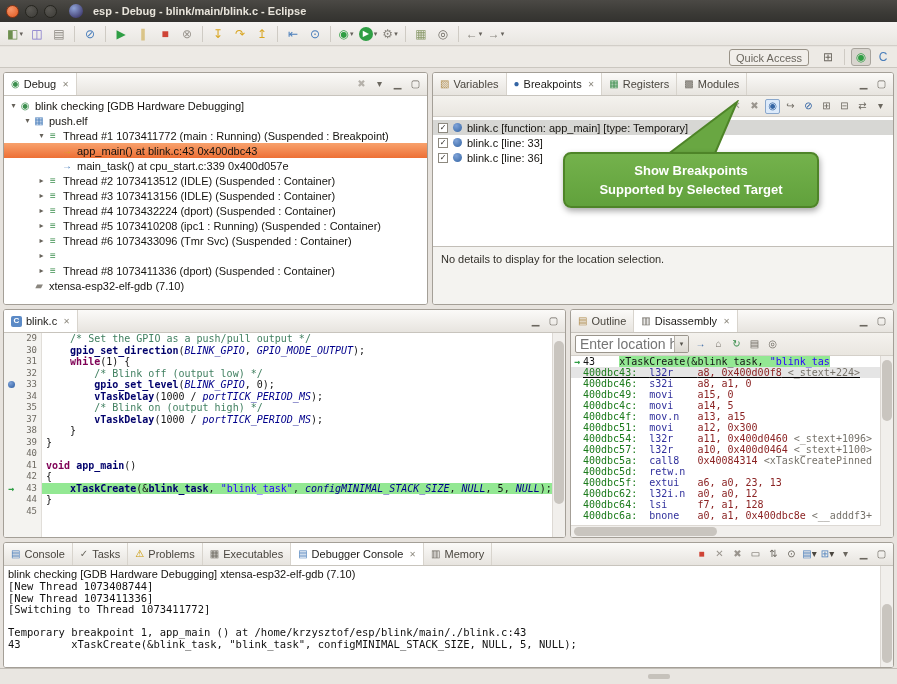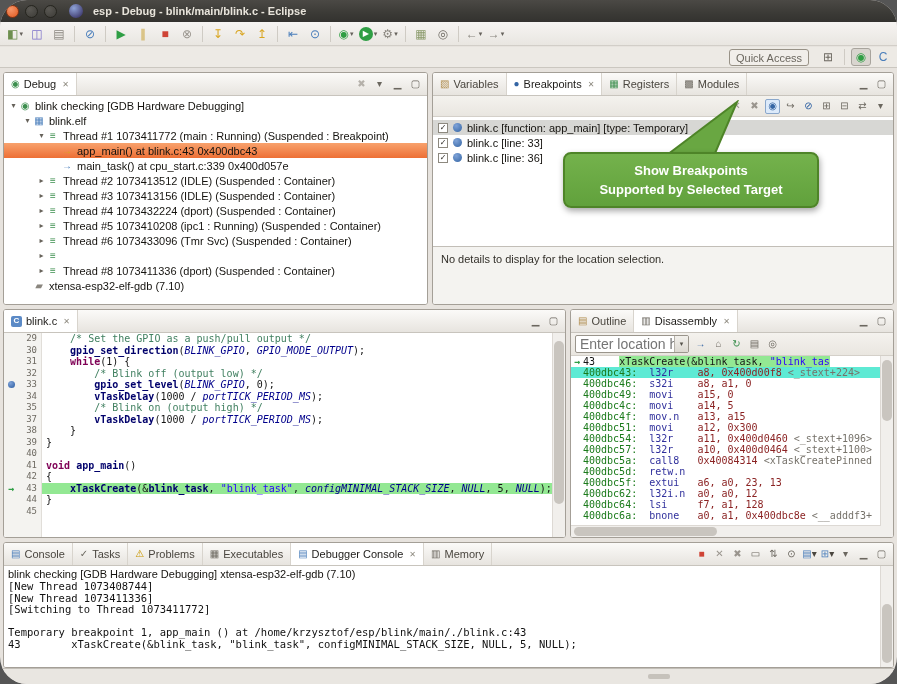--- a/index.html
+++ b/index.html
@@ -1,16 +1,16 @@
 <!DOCTYPE html>
 <html><head>
 <meta charset="utf-8">
 <style>
   html,body{margin:0;padding:0;background:#555;}
-  .screen{position:relative;width:897px;height:684px;background:#e7e3de;font-family:"Liberation Sans",sans-serif;overflow:hidden;border-radius:27px;-webkit-font-smoothing:antialiased;}
+  .screen{position:relative;width:897px;height:684px;background:#e7e3de;font-family:"Liberation Sans",sans-serif;overflow:hidden;-webkit-font-smoothing:antialiased;}
   
   .titlebar{position:absolute;left:0;top:0;width:897px;height:22px;background:linear-gradient(#4b4945,#3b3a36 60%,#33322f);display:flex;align-items:center;gap:6px;padding-left:6px;box-sizing:border-box;}
   .wbtn{width:13px;height:13px;border-radius:50%;display:inline-block;border:1px solid #26251f;box-sizing:border-box;}
   .wbtn.close{background:radial-gradient(circle at 35% 30%,#f6966a,#e05a20);border-color:#8c3413;}
   .wbtn.dim{background:radial-gradient(circle at 35% 30%,#5a5853,#3c3b37);}
   .appicon{width:14px;height:14px;border-radius:50%;background:radial-gradient(circle at 35% 30%,#8fa3d8,#2c2255);margin-left:6px;}
   .title{color:#e8e4db;font-size:11px;font-weight:bold;margin-left:4px;white-space:nowrap;}
   
   .toolbar{position:absolute;left:0;top:22px;width:897px;height:24px;background:linear-gradient(#f6f4f2,#e9e6e1);border-bottom:1px solid #d2cec8;display:flex;align-items:center;padding-left:4px;box-sizing:border-box;}
   .tbtn{height:20px;min-width:20px;display:flex;align-items:center;justify-content:center;margin:0 1px;border-radius:2px;}
@@ -73,21 +73,21 @@
   .vthumb{position:absolute;left:1px;right:1px;border-radius:5px;background:#c9c5bf;}
   .hscroll{position:absolute;left:0;right:12px;bottom:0;height:11px;background:#f1efec;border-top:1px solid #ddd9d4;z-index:3;}
   .hthumb{position:absolute;top:1px;bottom:1px;border-radius:5px;background:#c9c5bf;}
   
   .dtoolbar{height:22px;min-height:22px;background:linear-gradient(#f4f2ee,#e9e6e0);border-bottom:1px solid #d4d0c9;display:flex;align-items:center;gap:4px;padding:0 4px;}
   .loccombo{width:112px;height:16px;border:1px solid #9a958c;border-radius:2px;background:#fff;display:flex;align-items:center;overflow:hidden;}
   .loccombo input{border:0;outline:0;flex:1;font-size:14px;color:#555;padding:0 0 0 4px;font-family:"Liberation Sans",sans-serif;min-width:0;background:transparent;}
   .combobtn{width:13px;height:100%;background:linear-gradient(#f2f0ec,#dcd8d1);border-left:1px solid #b5b1a9;display:flex;align-items:center;justify-content:center;font-size:7px;color:#55524b;flex:none;}
   .dasm{flex:1;position:relative;background:#fff;font-family:"DejaVu Sans Mono",monospace;font-size:10px;overflow:hidden;}
   .drow{display:flex;height:11px;line-height:11px;white-space:pre;align-items:center;}
-  .drow.exec{background:#5eead4;}
+  .drow.exec{background:#e5e5e5;text-decoration:underline;}
   .dgut{width:12px;flex:none;text-align:center;}
   .da{color:#1a7a1a;}
   .dm{color:#30309c;}
   .do{color:#8b2323;}
   .dy{color:#76726a;}
   .dsrcnum{color:#141414;}
   .dsrc-exec{background:#93e893;}
   
   .consolebody{flex:1;position:relative;background:#fff;overflow:hidden;}
   .chead{font-size:11px;color:#15130f;padding:2px 0 1px 4px;font-family:"Liberation Sans",sans-serif;}
@@ -228,21 +228,21 @@
     </div>
     <div class="tree">
         <div class="trow" style="padding-left: 4px;">
           <span class="exp">▾</span>
           <span class="nicon" style="color: rgb(60, 143, 78);">◉</span>
           <span class="tlabel">blink checking [GDB Hardware Debugging]</span>
         </div>
         <div class="trow" style="padding-left: 18px;">
           <span class="exp">▾</span>
           <span class="nicon" style="color: rgb(74, 126, 187);">▦</span>
-          <span class="tlabel">blink.elf</span>
+          <span class="tlabel">push.elf</span>
         </div>
         <div class="trow" style="padding-left: 32px;">
           <span class="exp">▾</span>
           <span class="nicon" style="color: rgb(60, 143, 78);">≡</span>
           <span class="tlabel">Thread #1 1073411772 (main : Running) (Suspended : Breakpoint)</span>
         </div>
         <div class="trow selected" style="padding-left: 46px;">
           <span class="exp"></span>
           <span class="nicon" style="color: rgb(217, 165, 32);">→</span>
           <span class="tlabel">app_main() at blink.c:43 0x400dbc43</span>

